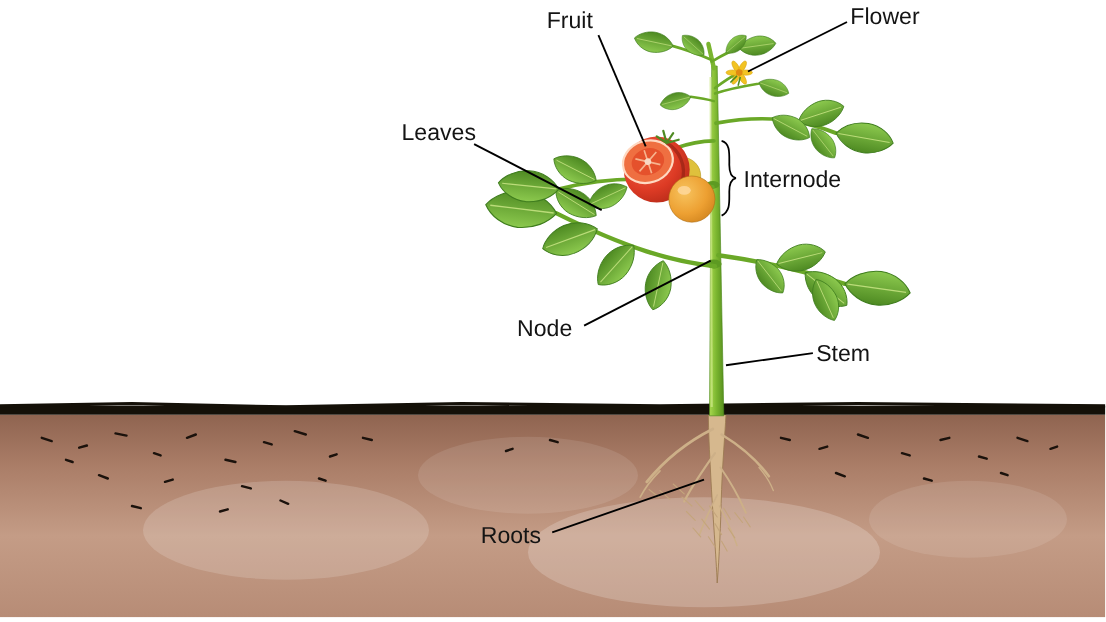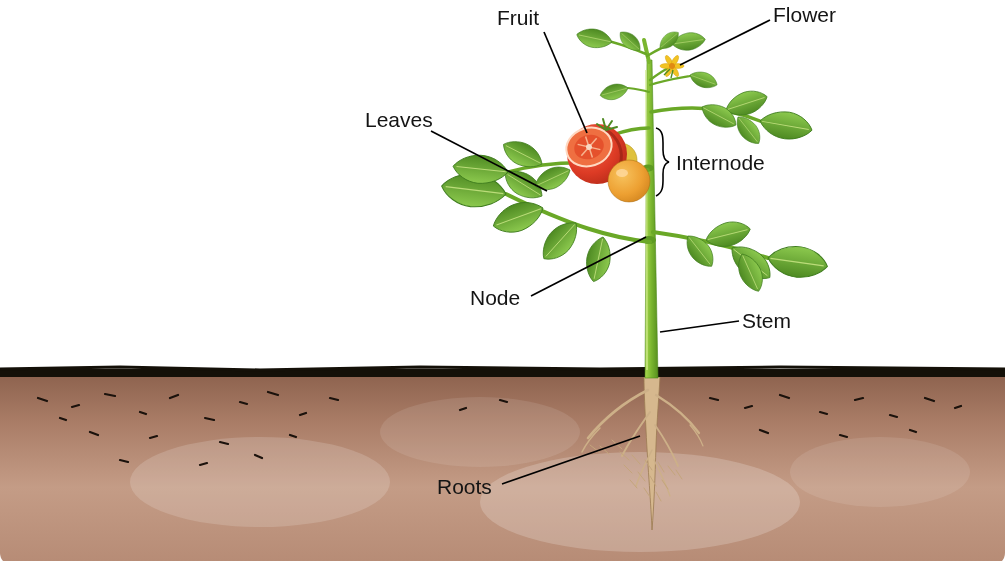--- a/index.html
+++ b/index.html
@@ -2,21 +2,20 @@
 <html><head>
 <meta charset="utf-8">
 <style>
   html,body { margin:0; padding:0; background:#ffffff; }
   .stage {
     position:relative;
     width:1005px; height:565px;
     background:#ffffff;
     overflow:hidden;
     font-family:"Liberation Sans", sans-serif;
-    border-radius:12px;
   }
   svg { display:block; }
   text.diagram-label {
     font-family:"Liberation Sans", sans-serif;
     font-size:21px;
     fill:#141414;
   }
   .leader { stroke:#000000; stroke-width:1.7; }
 </style>
 </head>

